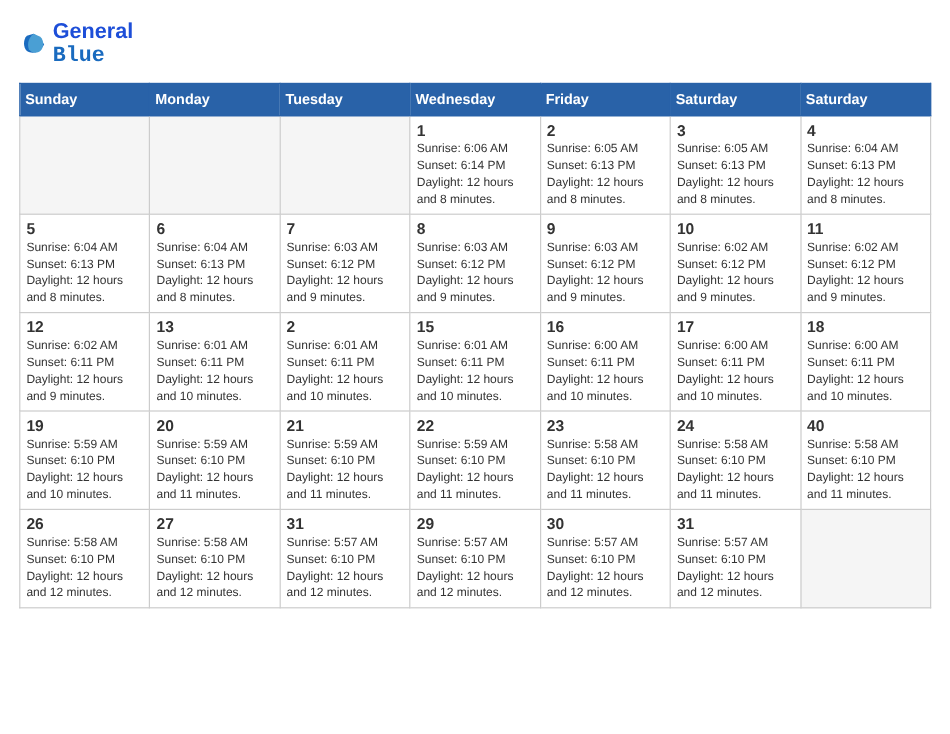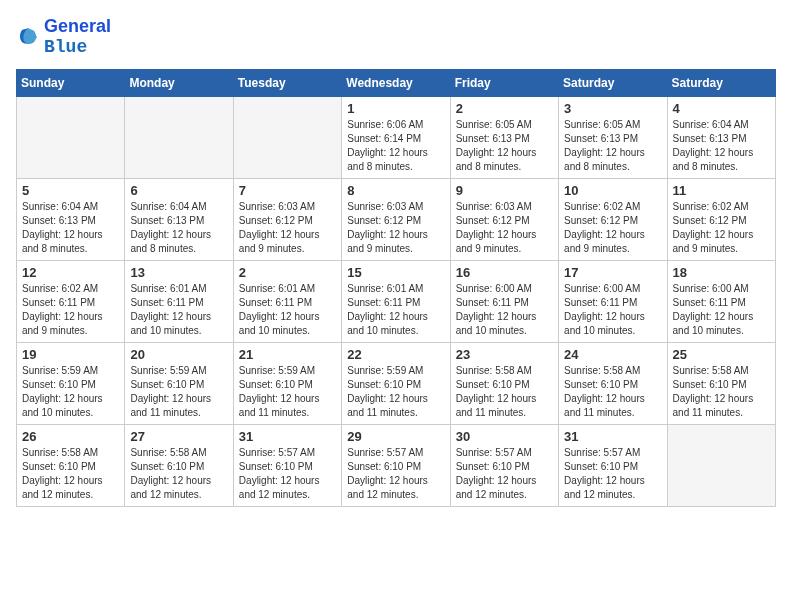--- a/index.html
+++ b/index.html
@@ -292,21 +292,21 @@
 and 11 minutes.</div>
         </td>
         <td>
           <span class="day-number">24</span>
           <div class="day-info" style="white-space: pre-line;">Sunrise: 5:58 AM
 Sunset: 6:10 PM
 Daylight: 12 hours
 and 11 minutes.</div>
         </td>
         <td>
-          <span class="day-number">25</span>
+          <span class="day-number">40</span>
           <div class="day-info" style="white-space: pre-line;">Sunrise: 5:58 AM
 Sunset: 6:10 PM
 Daylight: 12 hours
 and 11 minutes.</div>
         </td>
       </tr>
       <tr>
         <td>
           <span class="day-number">26</span>
           <div class="day-info" style="white-space: pre-line;">Sunrise: 5:58 AM

